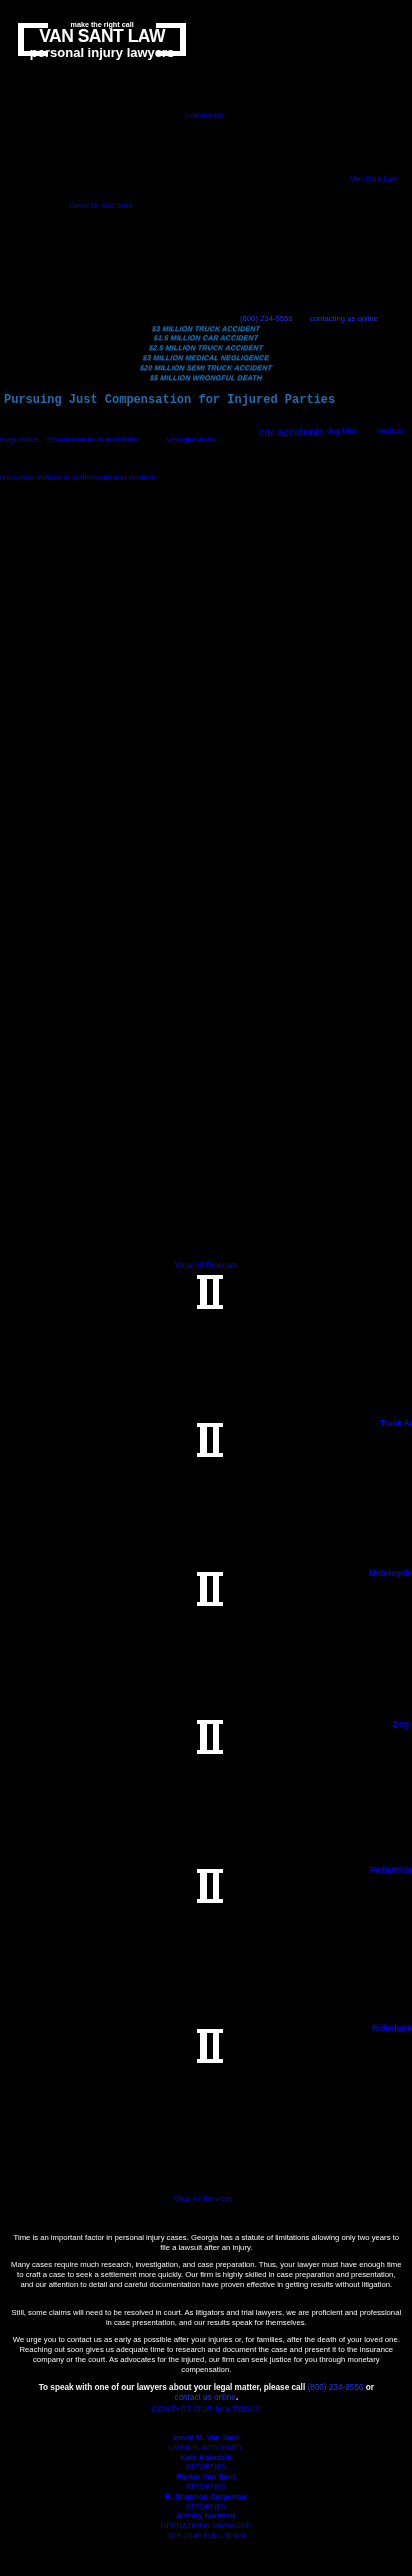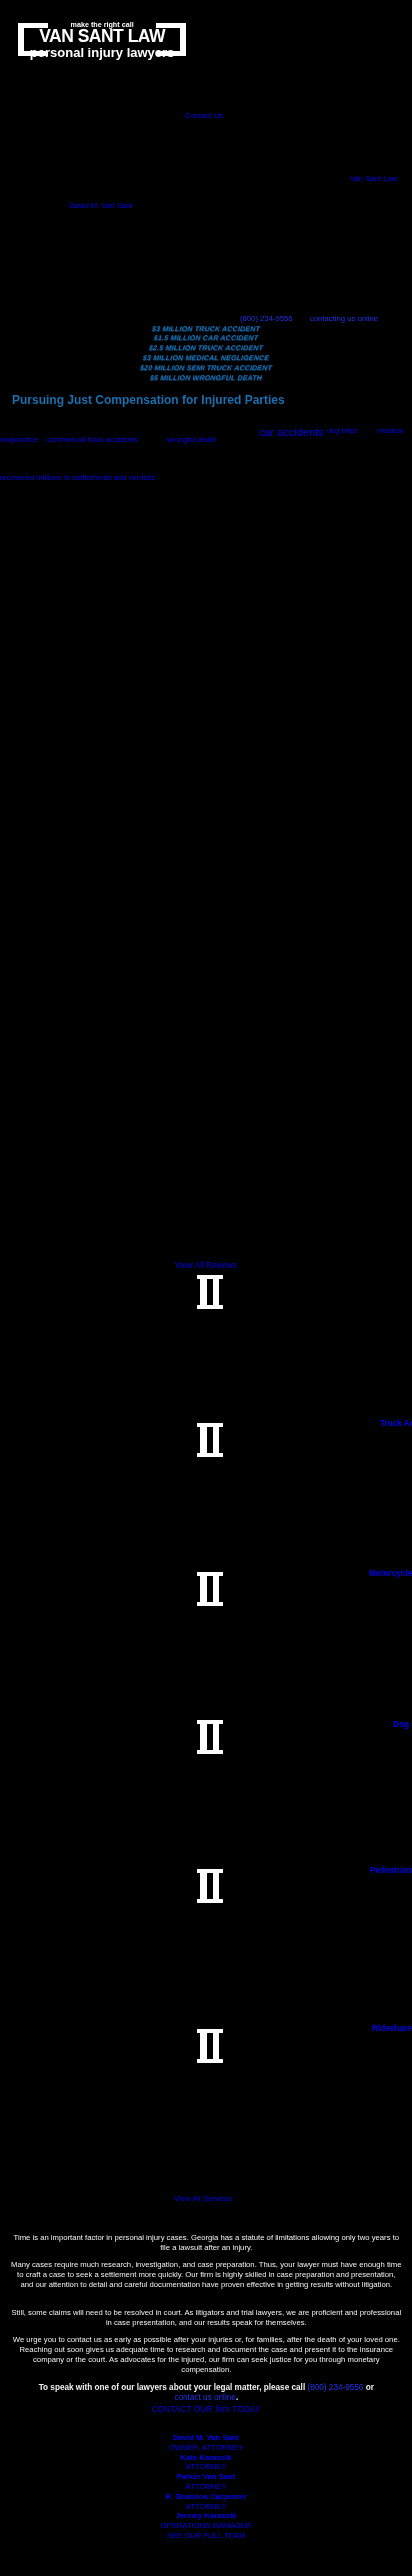--- a/index.html
+++ b/index.html
@@ -73,21 +73,21 @@
 <a class="abs lnk bright" style="left:240px;top:314px;font-size:7.7px;">(800) 234-9556</a>
 <a class="abs lnk bright" style="left:310px;top:314px;font-size:7.7px;">contacting us online</a>
 
 <a class="abs settle" style="top:325px;">$3 MILLION TRUCK ACCIDENT</a>
 <a class="abs settle" style="top:334px;">$1.5 MILLION CAR ACCIDENT</a>
 <a class="abs settle" style="top:344px;">$2.5 MILLION TRUCK ACCIDENT</a>
 <a class="abs settle" style="top:354px;">$3 MILLION MEDICAL NEGLIGENCE</a>
 <a class="abs settle" style="top:364px;">$20 MILLION SEMI TRUCK ACCIDENT</a>
 <a class="abs settle" style="top:374px;">$5 MILLION WRONGFUL DEATH</a>
 
-<div class="abs h1" style="left:12px;top:393px;">Pursuing Just Compensation for Injured Parties</div>
+<div class="abs h1" style="left:4px;top:393px;font-family:Liberation Mono, monospace;">Pursuing Just Compensation for Injured Parties</div>
 
 <a class="abs lnk" style="left:259px;top:426px;font-size:11px;">car accidents</a>
 <a class="abs lnk" style="left:327px;top:426px;font-size:7.5px;">dog bites</a>
 <a class="abs lnk" style="left:365px;top:426px;font-size:7.5px;padding-left:12px;">medical</a>
 <a class="abs lnk" style="left:0;top:435px;font-size:7.5px;">malpractice</a>
 <a class="abs lnk" style="left:47px;top:435px;font-size:7.5px;">commercial truck accidents</a>
 <a class="abs lnk" style="left:167px;top:435px;font-size:7.5px;">wrongful death</a>
 
 <a class="abs lnk" style="left:0;top:473px;font-size:7.7px;">recovered millions in settlements and verdicts</a>
 

